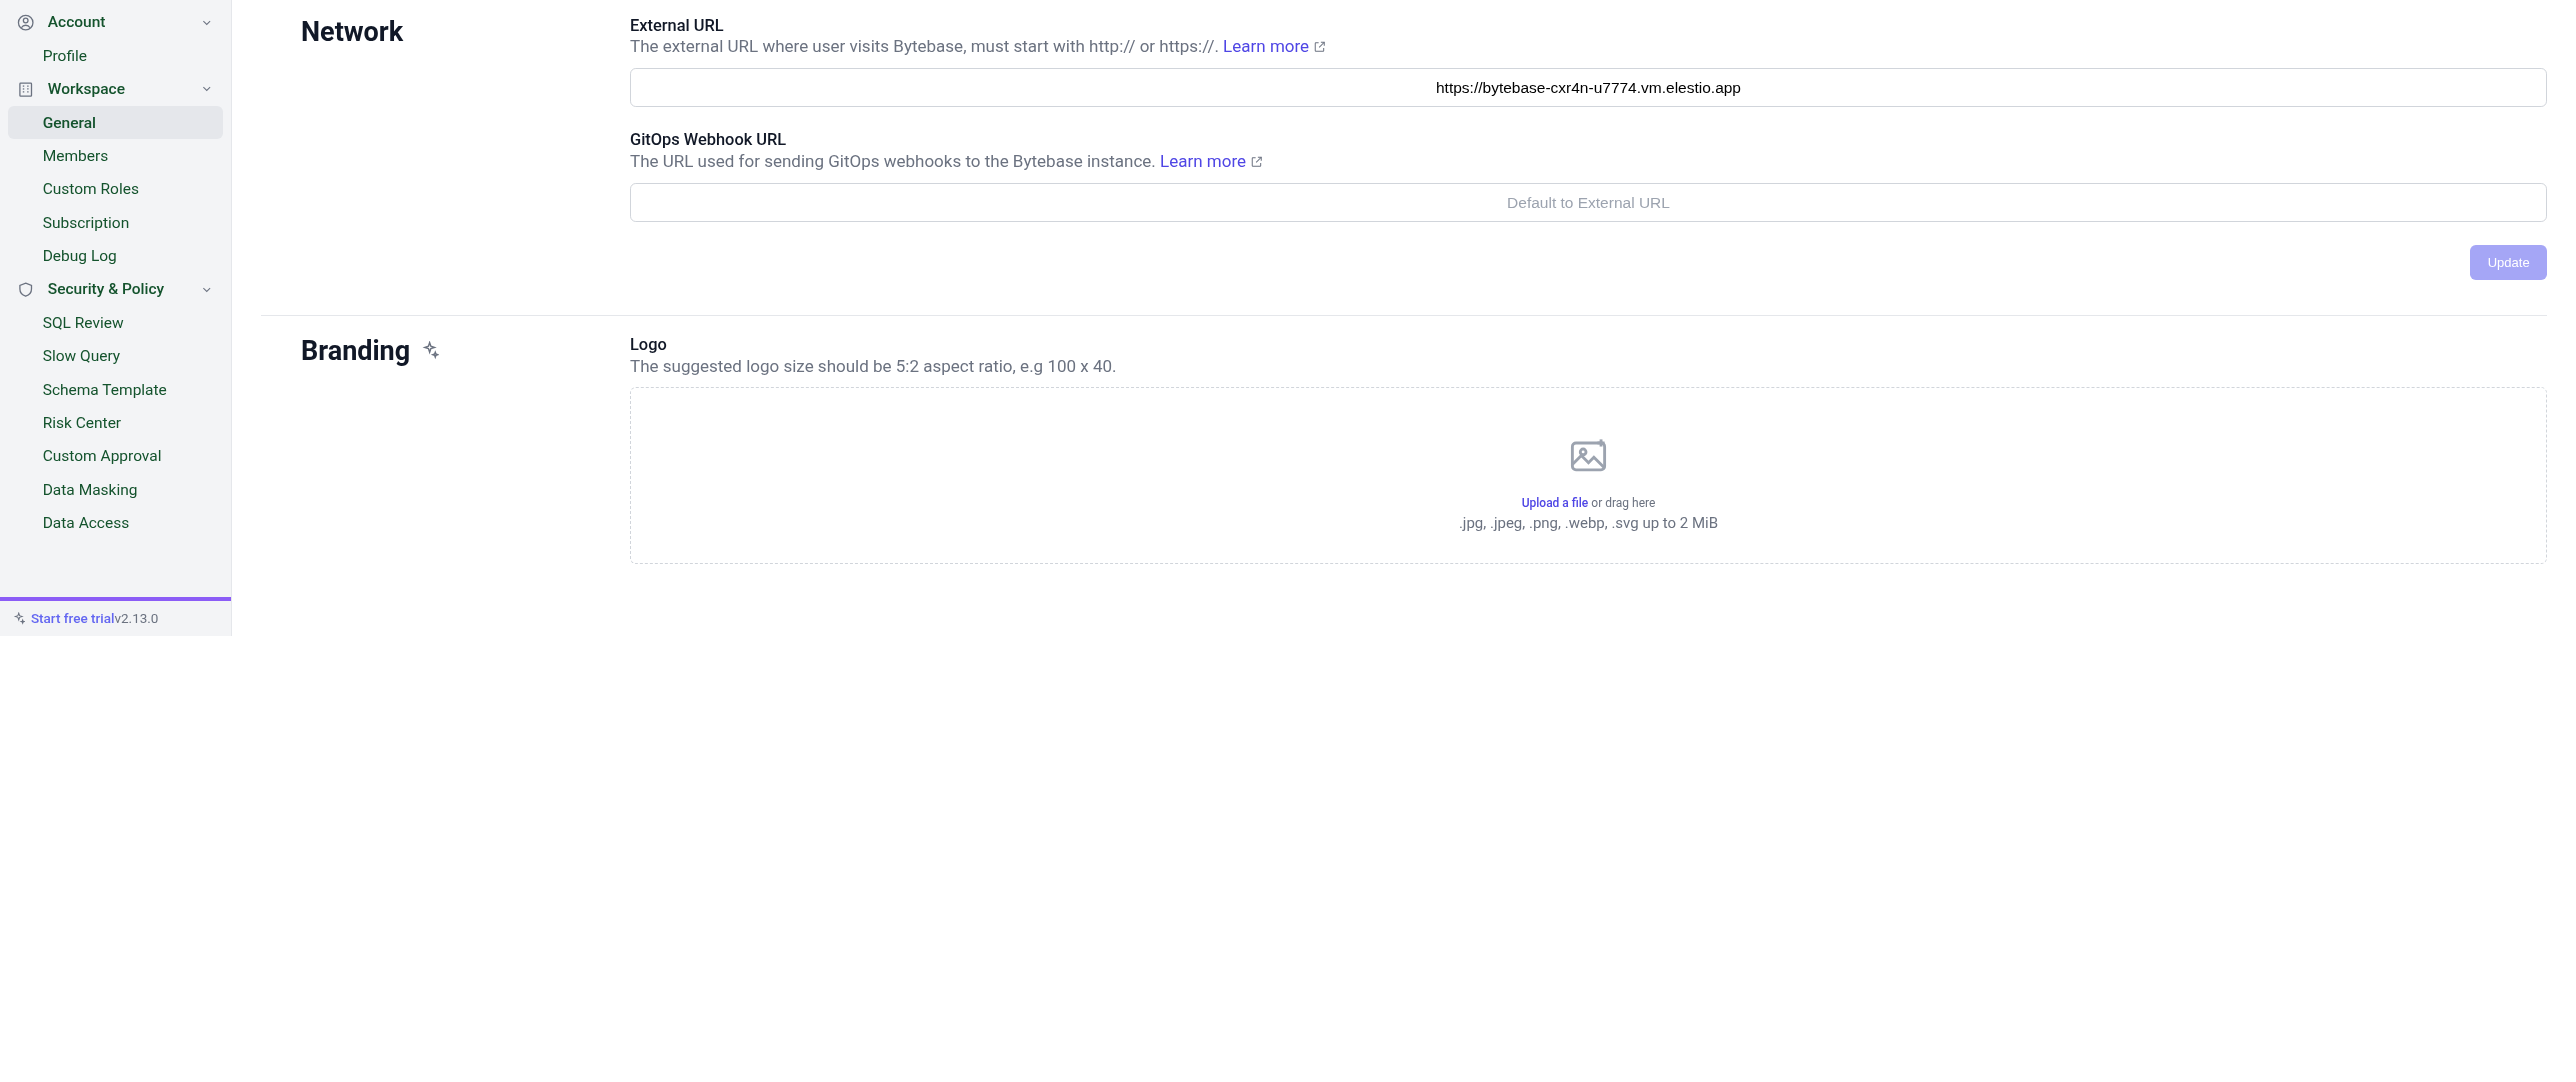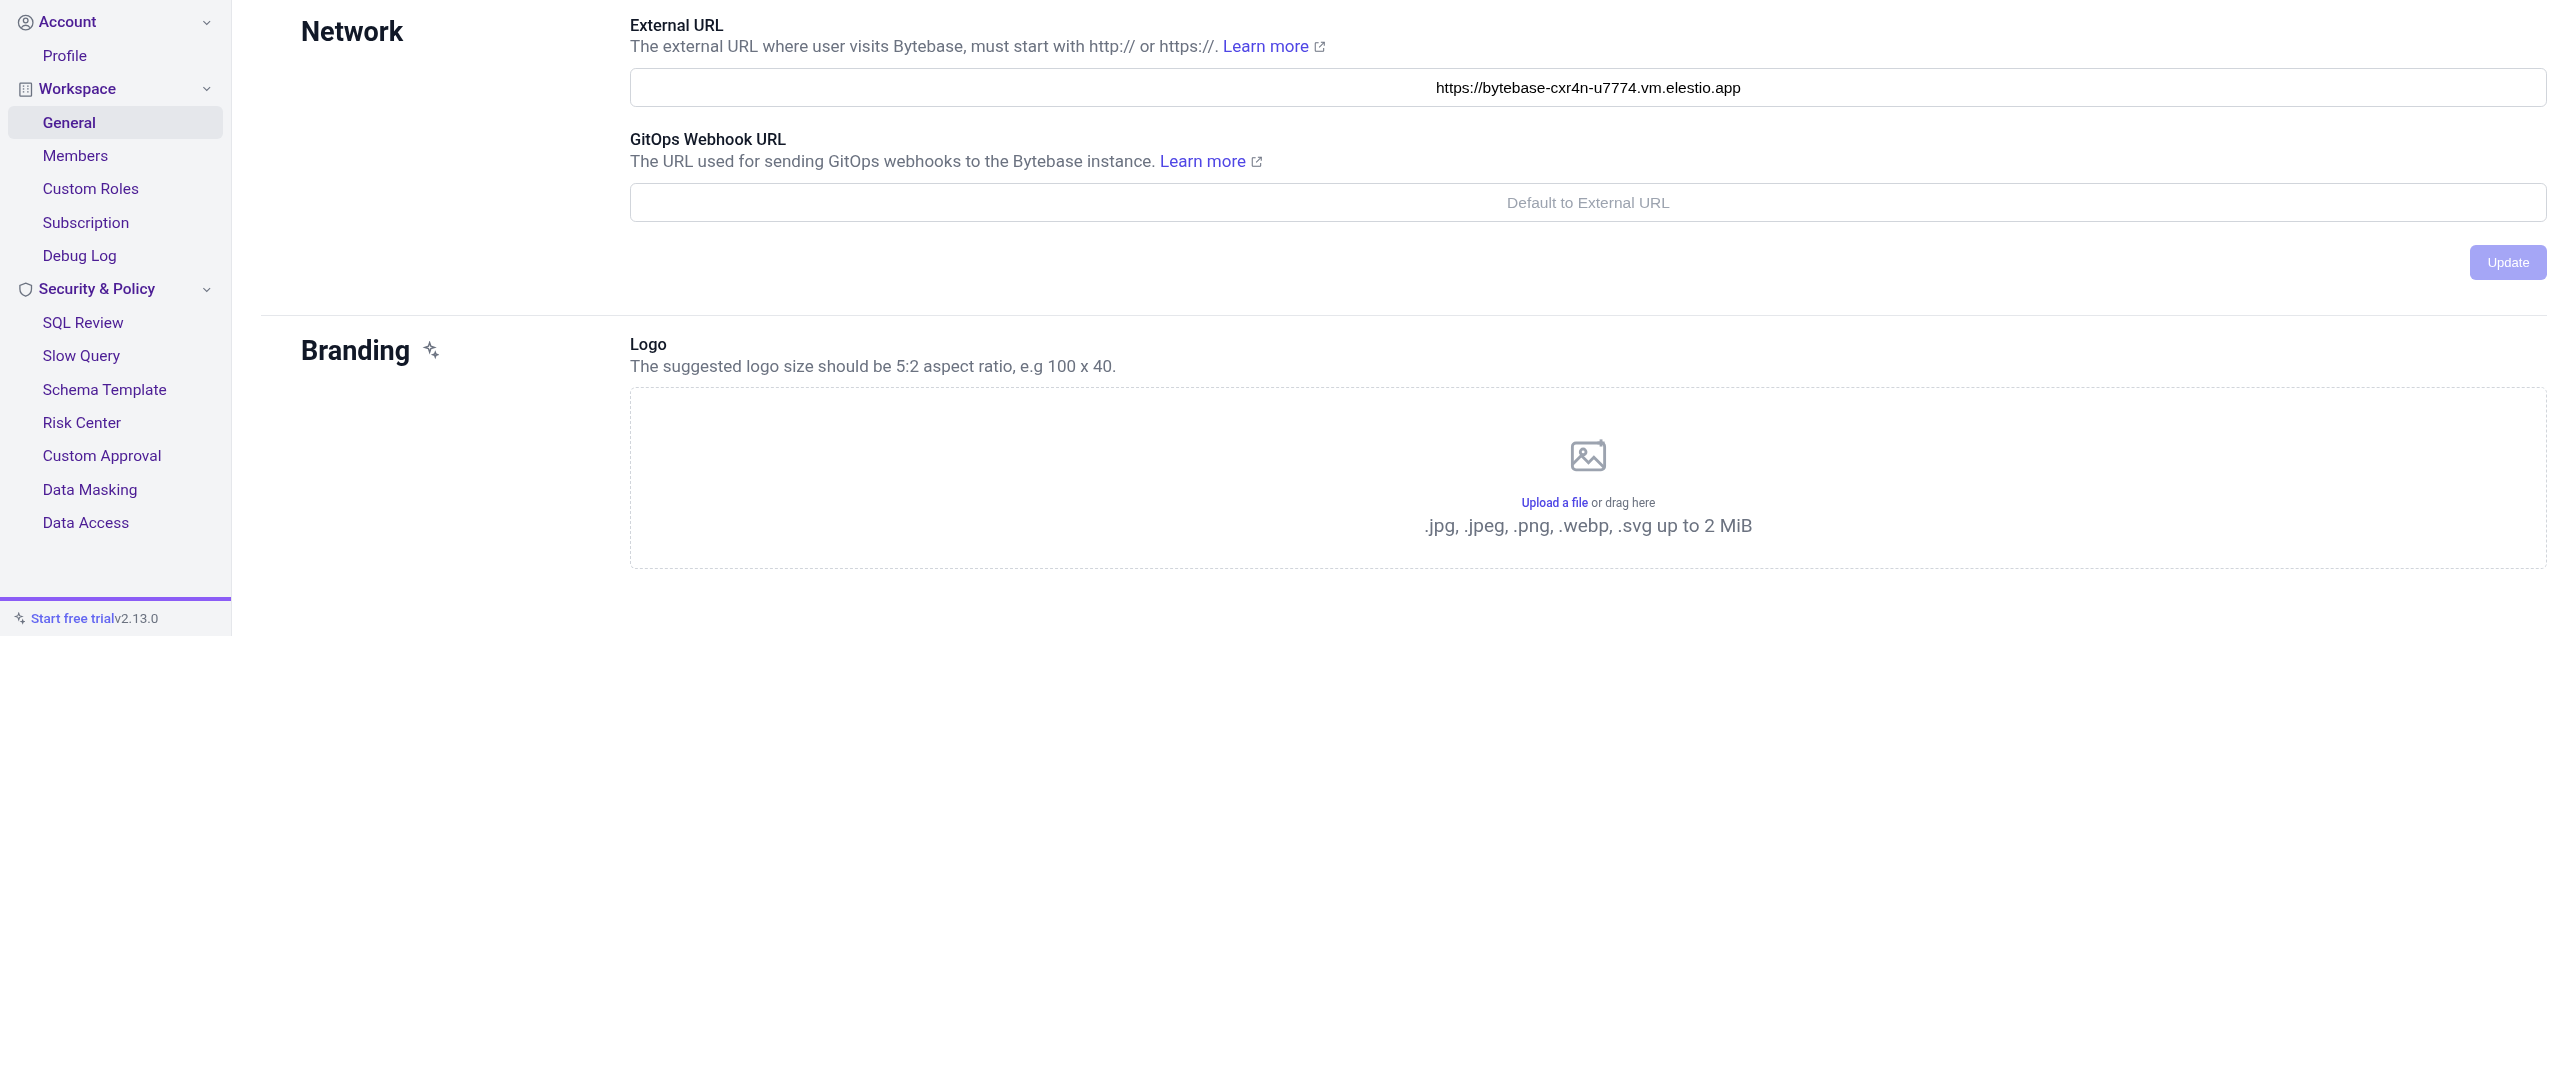--- a/index.html
+++ b/index.html
@@ -4,21 +4,21 @@
 <style>
   * { box-sizing: border-box; margin: 0; padding: 0; }
   html, body { height: 100%; font-family: -apple-system, BlinkMacSystemFont, "Segoe UI", Roboto, "Helvetica Neue", Arial, sans-serif; font-size: 13.5px; color: #111827; }
   body { display: flex; }
   :root { --blue: #4f46e5; --text-muted: #6b7280; --bg-sidebar: #f3f4f6; --hover: #e5e7eb; --btn: #a5a6f6; --border: #d1d5db; --link: #4f46e5; }
 
   .sidebar { width: 232px; background: var(--bg-sidebar); display: flex; flex-direction: column; height: 636px; border-right: 1px solid #e5e7eb; }
   .sidebar-scroll { flex: 1; overflow-y: auto; padding: 5.8px 7.7px 0 7.7px; }
   .sidebar-scroll::-webkit-scrollbar { width: 9.7px; }
   .sidebar-scroll::-webkit-scrollbar-thumb { background: #d1d5db; border-radius: 4.8px; }
-  .sidebar-item, .sidebar-group { display: flex; align-items: center; gap: 4px; padding: 7.7px 9.7px; border-radius: 5.8px; color: #4c1d95; cursor: pointer; font-size: 15.5px; }
+  .sidebar-item, .sidebar-group { display: flex; align-items: center; gap: 13px; padding: 7.7px 9.7px; border-radius: 5.8px; color: #14532d; cursor: pointer; font-size: 15.5px; }
   .sidebar-group { font-weight: 500; }
   .sidebar-group .chev { margin-left: auto; color: #9ca3af; }
   .sidebar-sub { padding-left: 35px; }
   .sidebar-item.active { background: #e5e7eb; font-weight: 500; }
   .sidebar-footer { display: flex; align-items: center; justify-content: flex-start; padding: 9.7px 11.6px; font-size: 13.5px; border-top: 4px solid #8b5cf6; }
   .sidebar-footer .trial { color: #6366f1; display: flex; align-items: center; gap: 5.8px; font-weight: 500; }
   .sidebar-footer .version { color: #6b7280; }
 
   .icon { width: 17.4px; height: 17.4px; flex-shrink: 0; stroke: #6b7280; stroke-width: 1.8; fill: none; }
   .icon-sm { width: 13.5px; height: 13.5px; }
@@ -35,21 +35,21 @@
   .field-desc a { color: var(--link); text-decoration: none; display: inline-flex; align-items: center; gap: 3.9px; }
   input[type=text].text-input { width: 100%; padding: 9.7px 13.5px; font-size: 15.5px; border: 1px solid var(--border); border-radius: 5.8px; outline: none; text-align: center; }
   input[type=text].text-input::placeholder { color: #9ca3af; }
   .btn-row { display: flex; justify-content: flex-end; }
   .btn { background: var(--btn); color: #fff; border: none; padding: 9.7px 17.4px; border-radius: 5.8px; font-size: 13px; font-weight: 500; cursor: pointer; }
 
   .upload-zone { border: 1.9px dashed #d1d5db; border-radius: 5.8px; padding: 46px 19.3px 31px 19.3px; text-align: center; color: #6b7280; }
   .upload-zone svg { width: 43px; height: 43px; stroke: #9ca3af; margin-bottom: 15.5px; }
   .upload-zone .line1 { font-size: 12px; }
   .upload-zone .line1 .link { color: var(--link); font-weight: 500; cursor: pointer; }
-  .upload-zone .line2 { font-size: 19px; margin-top: 3.9px; }
+  .upload-zone .line2 { font-size: 15px; margin-top: 3.9px; }
 
   .sparkle { color: #7c6ff0; }
 </style>
 </head>
 <body>
 
 <aside class="sidebar">
   <div class="sidebar-scroll">
 
     <div class="sidebar-group">

